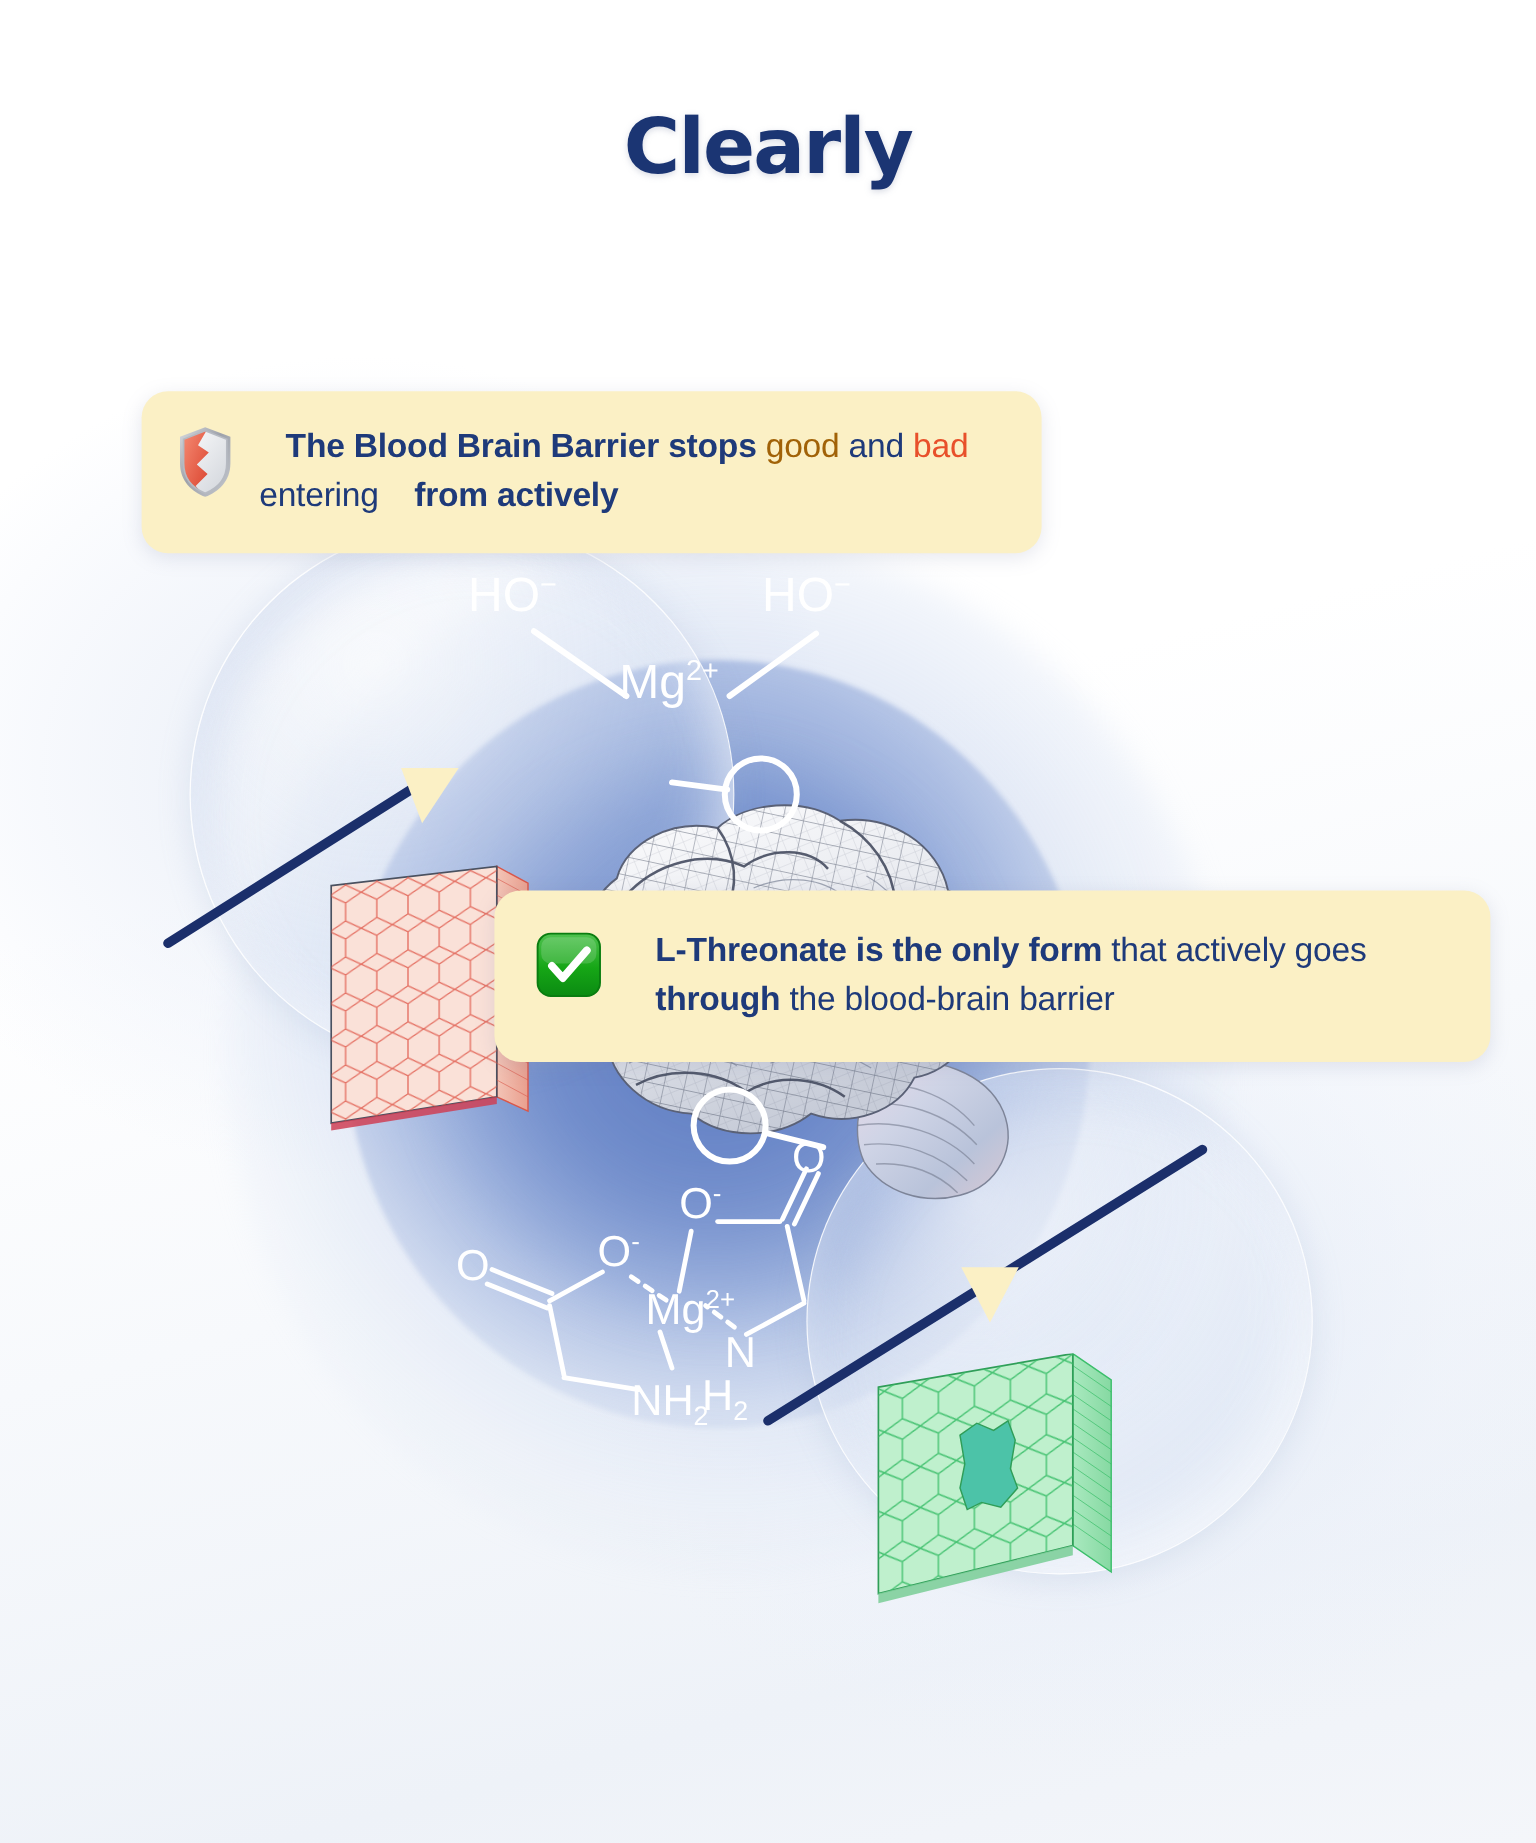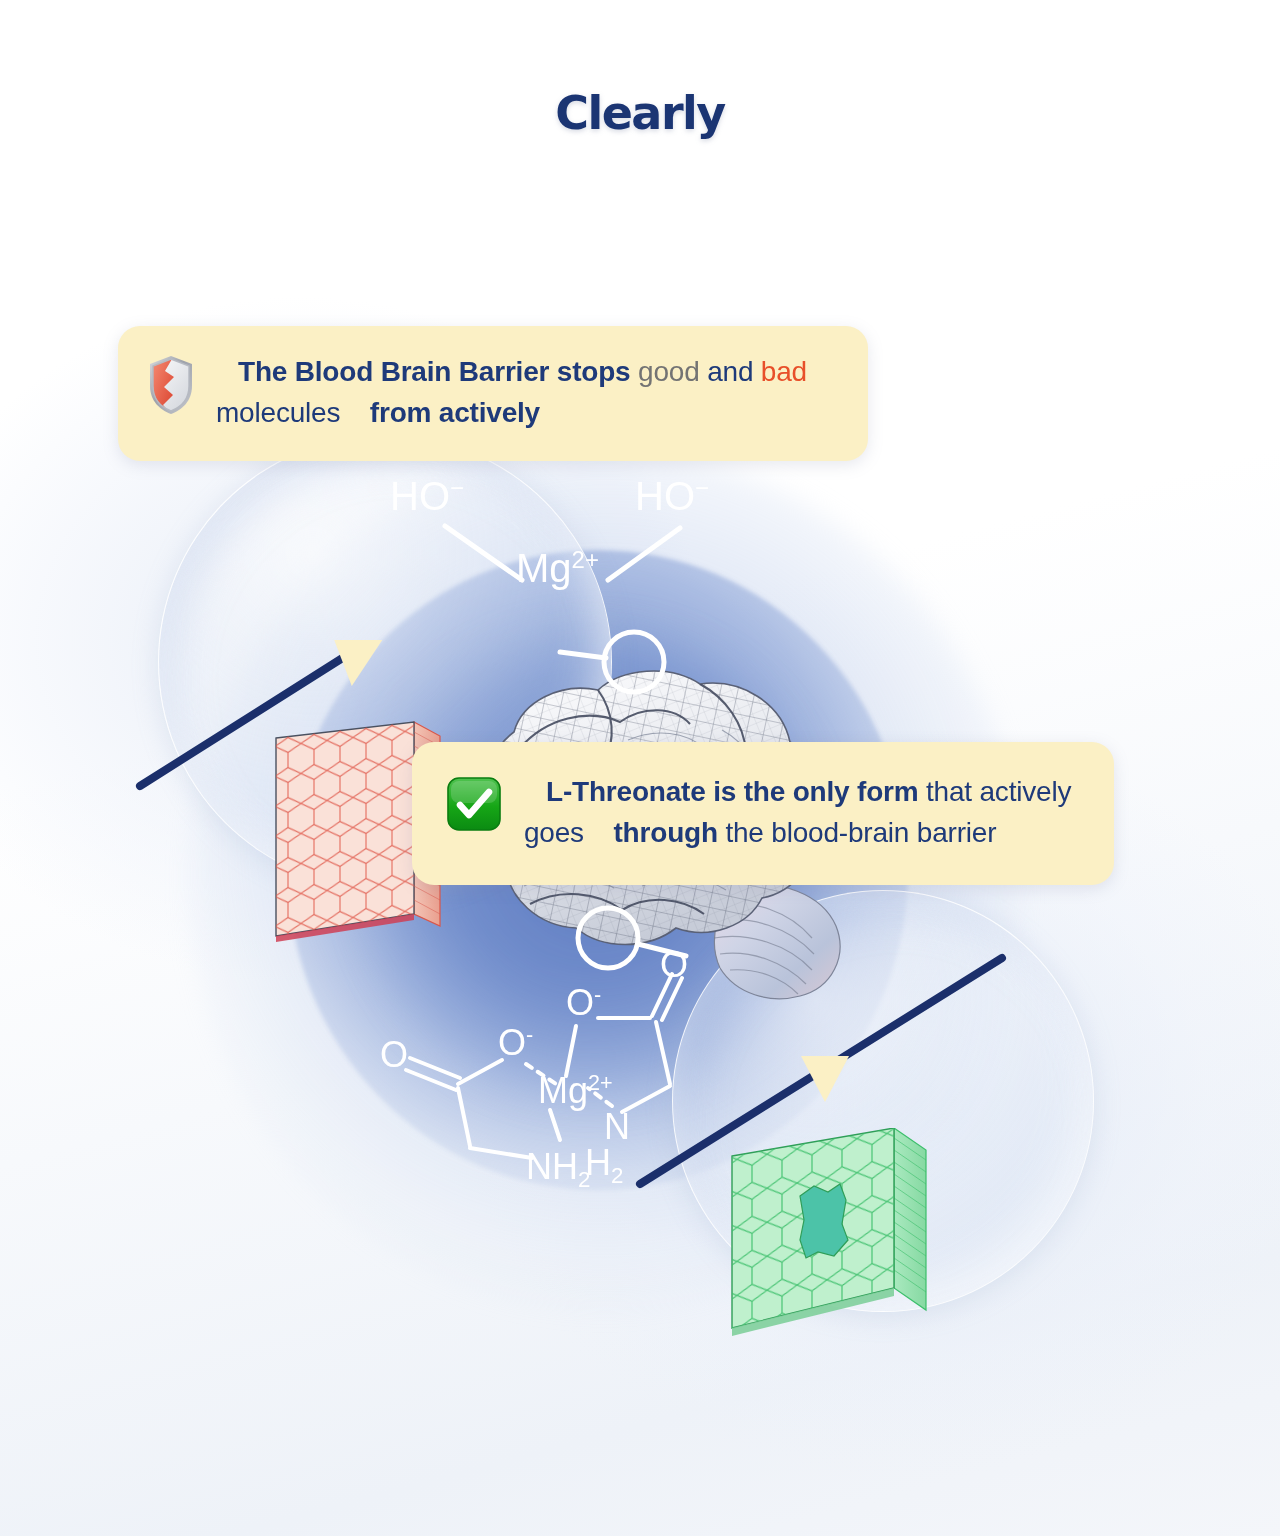--- a/index.html
+++ b/index.html
@@ -25,21 +25,21 @@
   .logo-wrap {
     position: absolute;
     top: 86px;
     left: 0;
     width: 1280px;
     text-align: center;
   }
   .logo-text {
     display: inline-block;
     font-family: "DejaVu Sans", sans-serif;
-    font-size: 46px;
+    font-size: 64px;
     font-weight: 700;
     letter-spacing: -1.5px;
     color: #1b3573;
     text-shadow: 0 2px 5px rgba(140,150,175,0.35);
   }
 
   
   .stage {
     position: absolute;
     left: 0;
@@ -148,42 +148,42 @@
     position: absolute;
     background: #fbf0c5;
     border-radius: 22px;
     box-shadow: 0 4px 16px rgba(120,130,160,0.18);
     display: flex;
     align-items: flex-start;
     gap: 22px;
     box-sizing: border-box;
   }
   .callout-1 { left: 118px; top: 326px; width: 750px; padding: 26px 30px 28px 30px; }
-  .callout-2 { left: 412px; top: 742px; width: 702px; padding: 30px 30px 32px 34px; }
+  .callout-2 { left: 412px; top: 742px; width: 830px; padding: 30px 30px 32px 34px; }
 
   .callout-tail {
     position: absolute;
     width: 0; height: 0;
     border-left: 24px solid transparent;
     border-right: 24px solid transparent;
     border-top: 46px solid #fbf0c5;
   }
   .tail-1 { left: 331px; top: 440px; transform: skewX(-8deg); }
   .tail-2 { left: 801px; top: 856px; }
 
   .callout-text {
     color: #1e3a7a;
     font-size: 28px;
     line-height: 1.45;
     font-weight: 400;
     letter-spacing: -0.2px;
     flex: 1;
   }
   .callout-text b { font-weight: 700; margin-left: 22px; }
-  .tx-good { color: #737373; }
+  .tx-good { color: #a16207; }
   .tx-bad  { color: #e8502a; }
 
   .icon-shield { flex: 0 0 auto; margin-top: 3px; }
   .icon-check  { flex: 0 0 auto; margin-top: 4px; }
   .icon-shield svg, .icon-check svg { display: block; }
 
   
   .rings { position: absolute; left: 0; top: 0; width: 1280px; height: 1200px; pointer-events: none; }
 </style>
 </head>
@@ -464,21 +464,21 @@
         </defs>
         <path d="M23 1 L44 9 L44 31 C44 46 34 55 23 59 C12 55 2 46 2 31 L2 9 Z" fill="url(#shGray)"></path>
         <g clip-path="url(#shClip)">
           <rect x="0" y="0" width="46" height="60" fill="url(#shWhite)"></rect>
           <path d="M5 4 L24 4 L17 16 L26 22 L16 32 L25 40 L15 50 L22 58 L5 58 Z" fill="url(#shRed)"></path>
         </g>
         <path d="M23 4 L41 11 L41 31 C41 44 33 52 23 56 C13 52 5 44 5 31 L5 11 Z" fill="none" stroke="#b6bac2" stroke-width="1.4"></path>
       </svg>
     </span>
     <span class="callout-text">
-      <b>The Blood Brain Barrier stops </b><span class="tx-good">good</span><span> and </span><span class="tx-bad">bad</span><span> molecules </span><b>from actively</b>
+      <b>The Blood Brain Barrier stops </b><span class="tx-good">good</span><span> and </span><span class="tx-bad">bad</span><span> entering </span><b>from actively</b>
     </span>
   </div>
 
   <div class="callout callout-2">
     <span class="icon-check">
       <svg width="56" height="56" viewBox="0 0 56 56" xmlns="http://www.w3.org/2000/svg">
         <defs>
           <linearGradient id="ckGrad" x1="0" y1="0" x2="0" y2="1">
             <stop offset="0%" stop-color="#4fc24f"></stop>
             <stop offset="55%" stop-color="#16a616"></stop>

